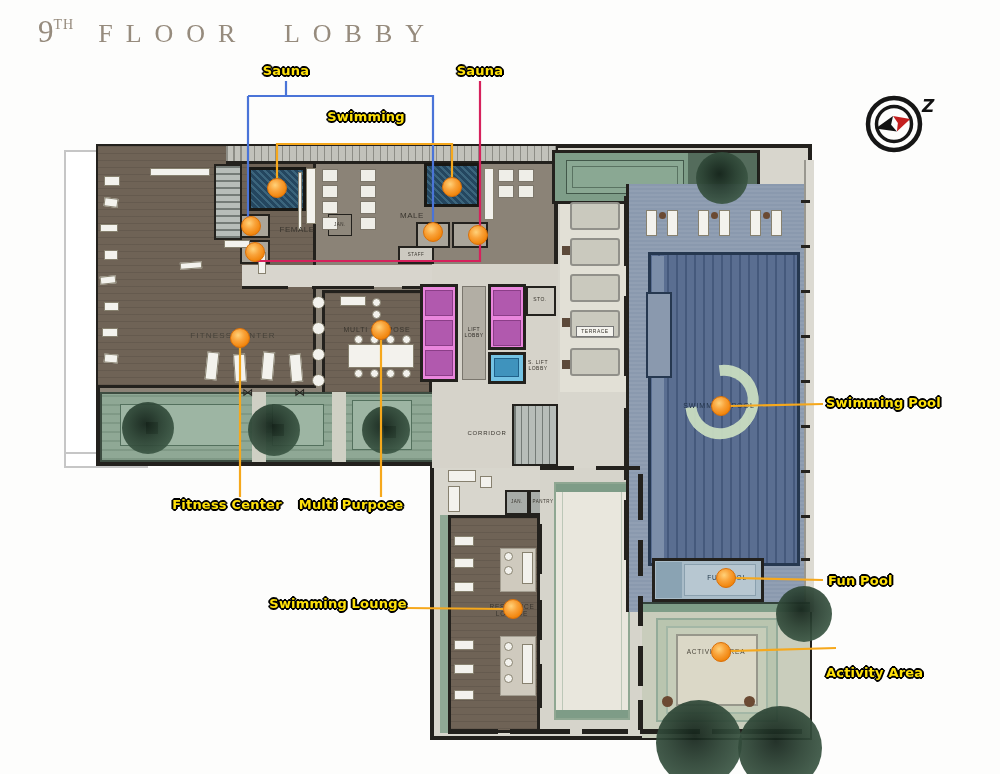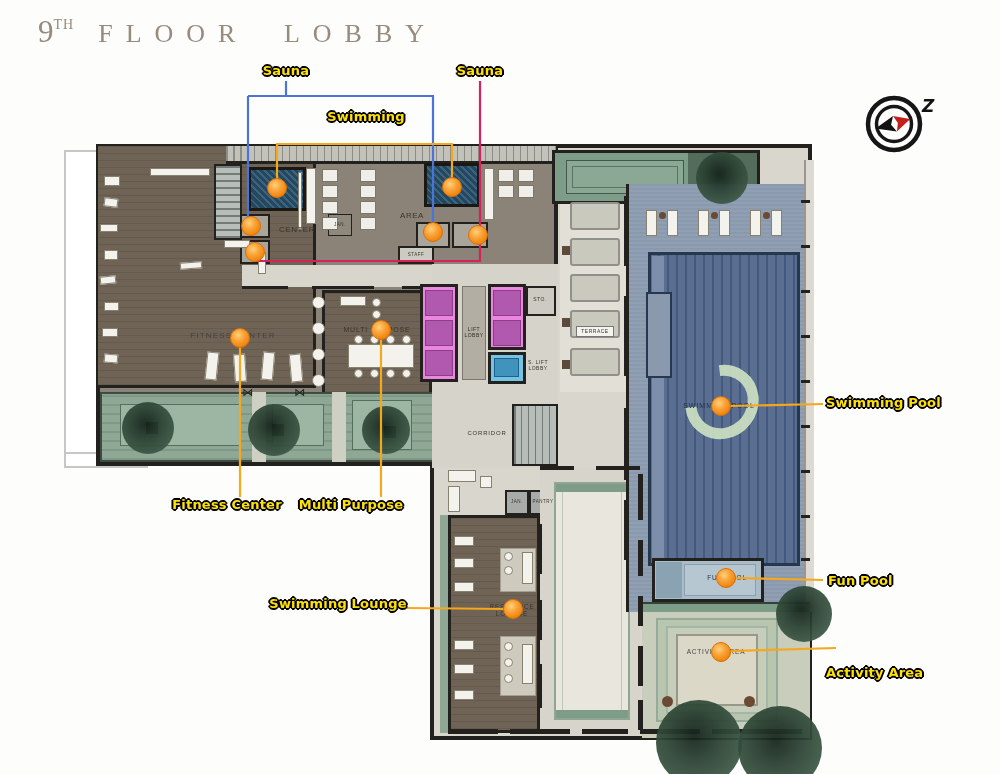--- a/index.html
+++ b/index.html
@@ -97,22 +97,22 @@
   <div class="cell" style="left:498px;top:185px;width:16px;height:13px"></div>
   <div class="cell" style="left:518px;top:169px;width:16px;height:13px"></div>
   <div class="cell" style="left:518px;top:185px;width:16px;height:13px"></div>
 
   <div class="a" style="left:240px;top:214px;width:30px;height:24px;background:#aaa59a;border:2px solid #23211d"></div>
   <div class="a" style="left:240px;top:240px;width:30px;height:24px;background:#aaa59a;border:2px solid #23211d"></div>
   <div class="a" style="left:416px;top:222px;width:34px;height:26px;background:#aaa59a;border:2px solid #23211d"></div>
   <div class="a" style="left:452px;top:222px;width:36px;height:26px;background:#aaa59a;border:2px solid #23211d"></div>
   <div class="a" style="left:398px;top:246px;width:36px;height:18px;background:#cdcac1;border:2px solid #23211d"></div>
   <div class="a" style="left:328px;top:214px;width:24px;height:22px;background:#8f887c;border:1.5px solid #23211d"></div>
-  <div class="rl" style="left:297px;top:230px;font-size:8px">CENTER</div>
-  <div class="rl" style="left:412px;top:216px;font-size:8px">AREA</div>
+  <div class="rl" style="left:297px;top:230px;font-size:8px">FEMALE</div>
+  <div class="rl" style="left:412px;top:216px;font-size:8px">MALE</div>
   <div class="rl" style="left:340px;top:225px;font-size:4.5px">JAN.</div>
   <div class="rl" style="left:416px;top:255px;font-size:4.5px">STAFF</div>
 
   <div class="a" style="left:242px;top:265px;width:314px;height:22px;background:#d8d5cd"></div>
   <div class="wall" style="left:242px;top:286px;width:46px;height:3px"></div>
   <div class="wall" style="left:312px;top:286px;width:62px;height:3px"></div>
   <div class="wall" style="left:402px;top:286px;width:70px;height:3px"></div>
   <div class="wall" style="left:498px;top:286px;width:58px;height:3px"></div>
 
   <div class="a wood" style="left:322px;top:290px;width:110px;height:110px;border:3px solid #23211d"></div>

